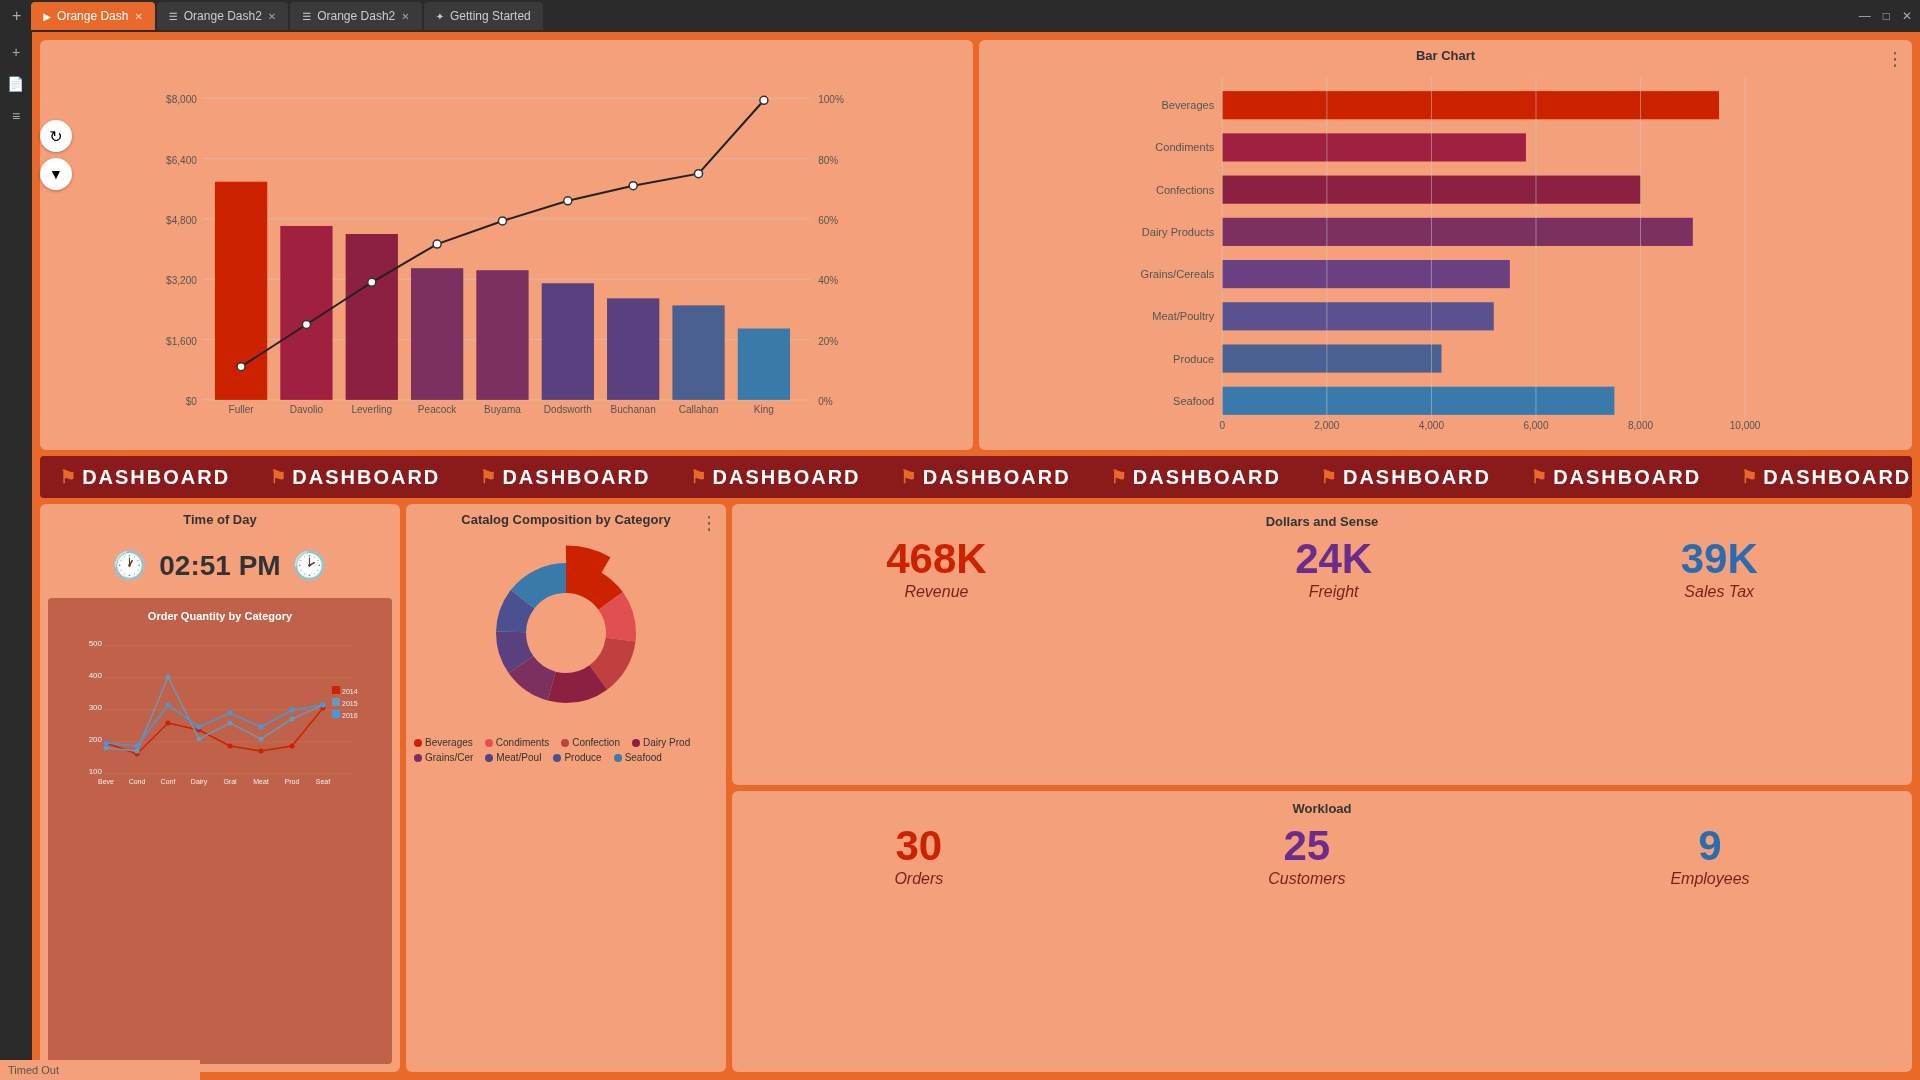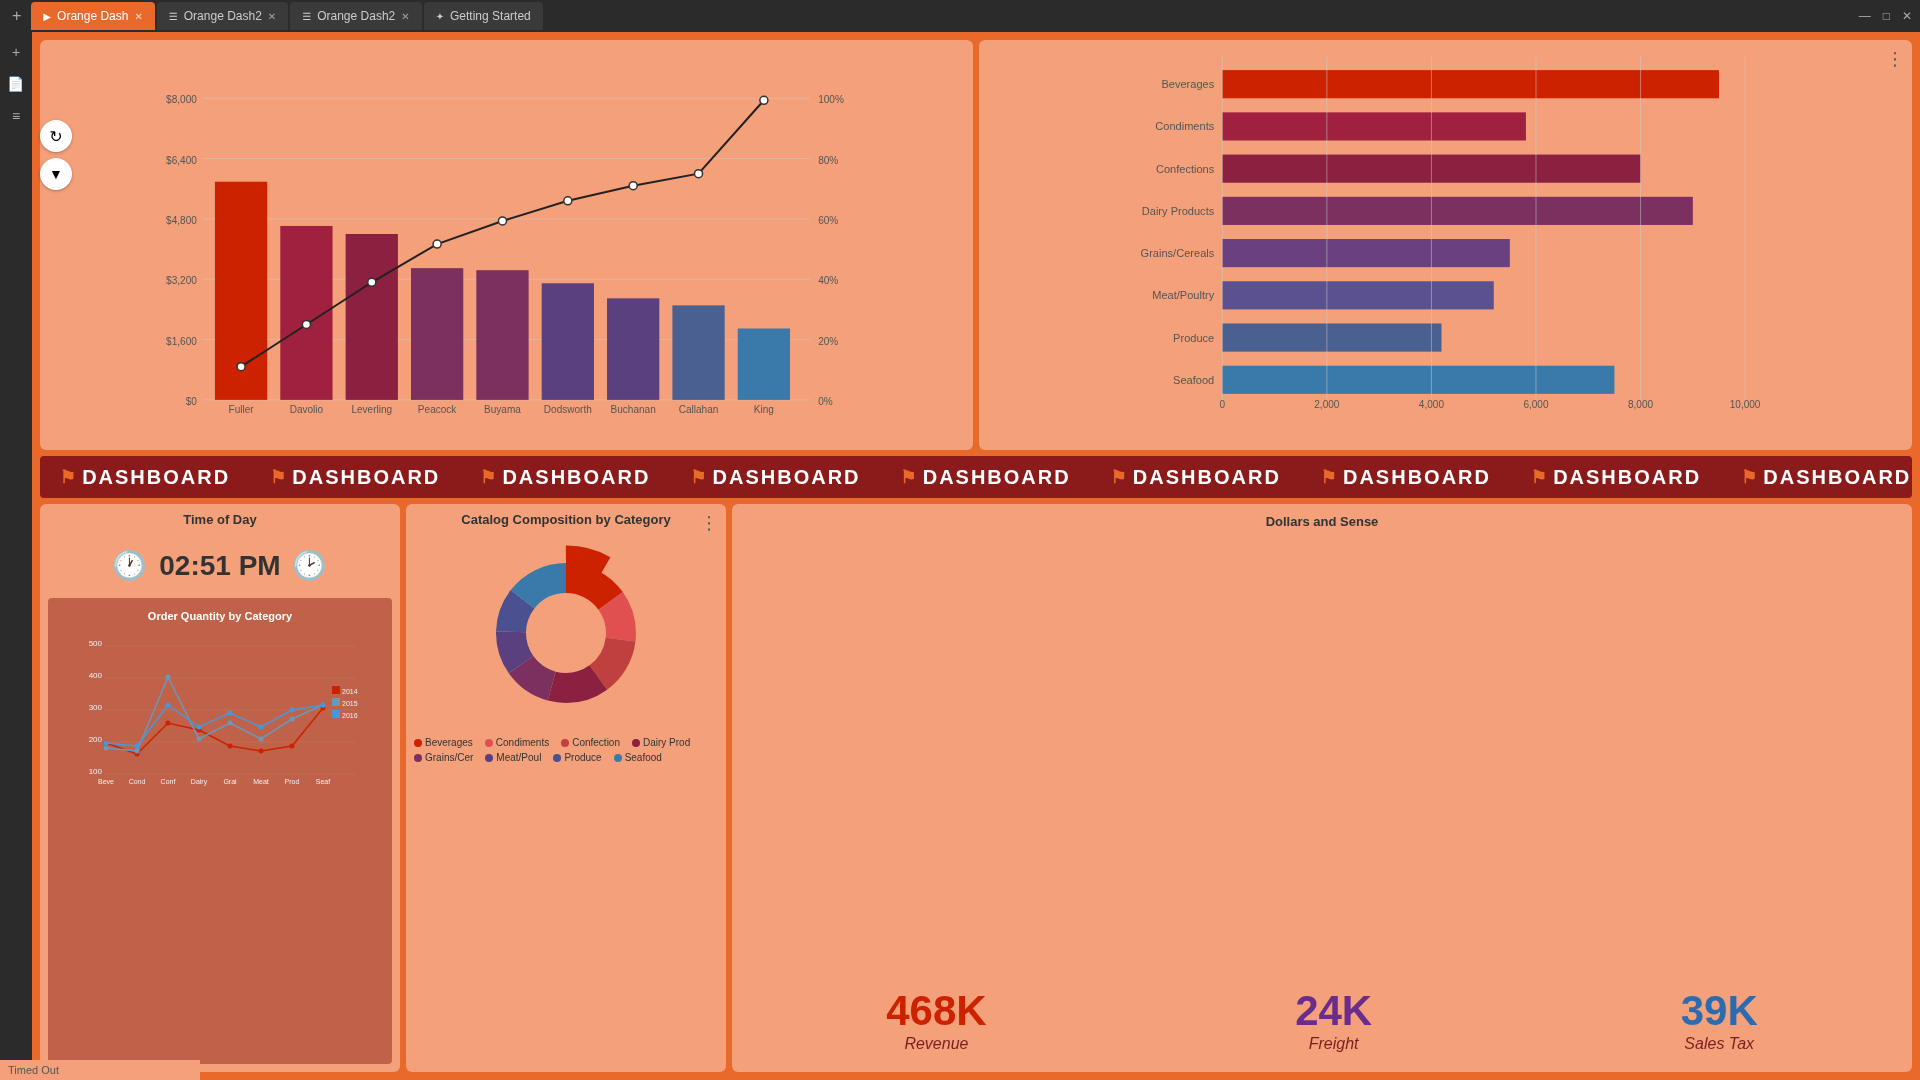--- a/index.html
+++ b/index.html
@@ -252,21 +252,21 @@
     .kpi-panel-title {
       text-align: center;
       font-size: 13px;
       font-weight: bold;
       color: #333;
       margin-bottom: 6px;
     }
     .kpi-row {
       display: flex;
       justify-content: space-around;
-      align-items: flex-end;
+      align-items: flex-start;
       height: calc(100% - 30px);
     }
     .kpi-item {
       text-align: center;
     }
     .kpi-value {
       font-size: 42px;
       font-weight: bold;
     }
     .kpi-label {
@@ -436,20 +436,21 @@
           <circle cx="401" cy="152" r="4" fill="#fff" stroke="#333" stroke-width="1.5"></circle>
           <circle cx="466" cy="137" r="4" fill="#fff" stroke="#333" stroke-width="1.5"></circle>
           <circle cx="531" cy="125" r="4" fill="#fff" stroke="#333" stroke-width="1.5"></circle>
           <circle cx="596" cy="52" r="4" fill="#fff" stroke="#333" stroke-width="1.5"></circle>
         </svg>
       </div>
     </div>
 
     <div class="chart-panel bar">
       <div class="menu-dots">⋮</div>
+      <div class="chart-title">Bar Chart</div>
       <div class="chart-svg-container">
         <svg width="100%" height="100%" viewBox="0 0 660 370">
 
           <text x="100" y="40" font-size="11" fill="#555" text-anchor="end">Beverages</text>
           <text x="100" y="82" font-size="11" fill="#555" text-anchor="end">Condiments</text>
           <text x="100" y="124" font-size="11" fill="#555" text-anchor="end">Confections</text>
           <text x="100" y="166" font-size="11" fill="#555" text-anchor="end">Dairy Products</text>
           <text x="100" y="208" font-size="11" fill="#555" text-anchor="end">Grains/Cereals</text>
           <text x="100" y="250" font-size="11" fill="#555" text-anchor="end">Meat/Poultry</text>
           <text x="100" y="292" font-size="11" fill="#555" text-anchor="end">Produce</text>
@@ -676,20 +677,37 @@
             <div class="kpi-value kpi-purple">24K</div>
             <div class="kpi-label">Freight</div>
           </div>
           <div class="kpi-item">
             <div class="kpi-value kpi-blue">39K</div>
             <div class="kpi-label">Sales Tax</div>
           </div>
         </div>
       </div>
 
+      <div class="kpi-panel">
+        <div class="kpi-panel-title">Workload</div>
+        <div class="kpi-row">
+          <div class="kpi-item">
+            <div class="kpi-value kpi-red">30</div>
+            <div class="kpi-label">Orders</div>
+          </div>
+          <div class="kpi-item">
+            <div class="kpi-value kpi-purple">25</div>
+            <div class="kpi-label">Customers</div>
+          </div>
+          <div class="kpi-item">
+            <div class="kpi-value kpi-blue">9</div>
+            <div class="kpi-label">Employees</div>
+          </div>
+        </div>
+      </div>
 
     </div>
   </div>
 </div>
 
 <div class="status-bar">
   <span>Timed Out</span>
 </div>
 
 </body></html>

